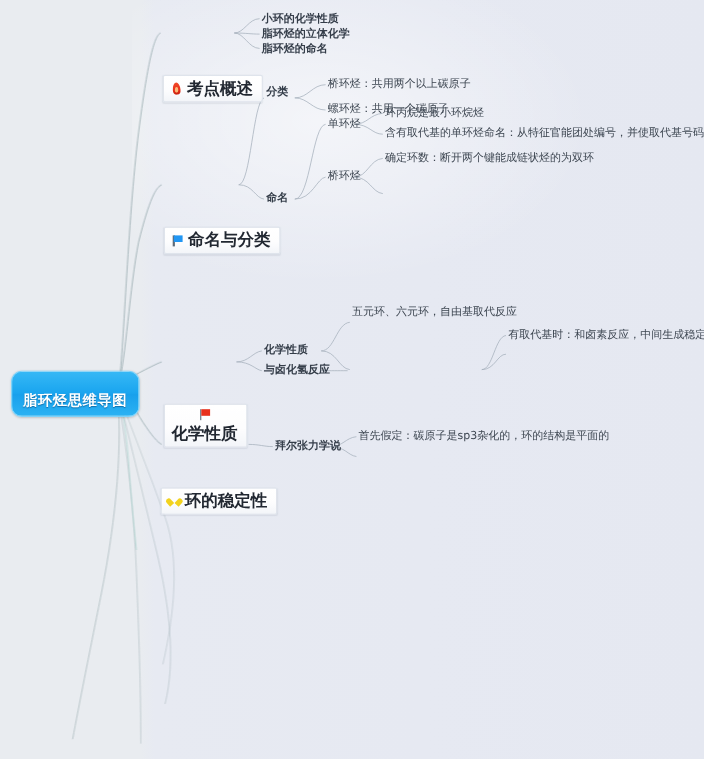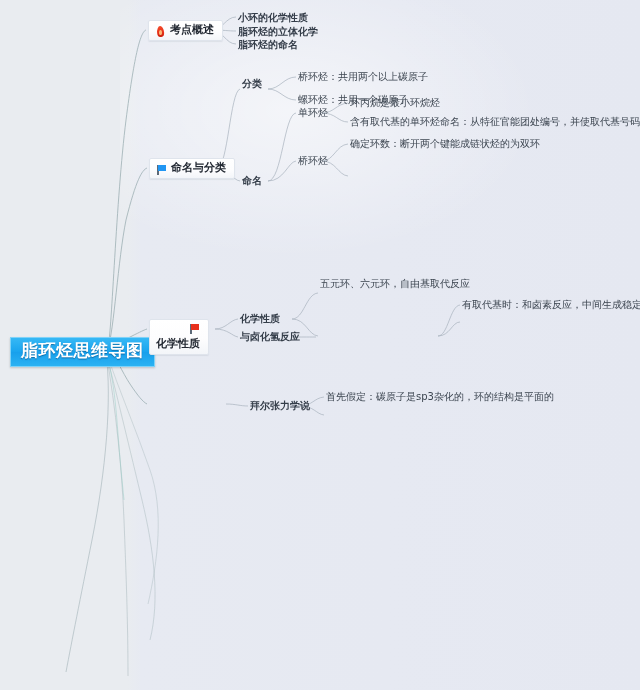--- a/index.html
+++ b/index.html
@@ -48,46 +48,47 @@
   
   .node {
     position: absolute;
     white-space: nowrap;
     line-height: 1.15;
   }
 
   
   .root {
     box-sizing: border-box;
-    padding: 3px 10px 5px 10px;
-    border-radius: 0;
+    padding: 20px 10px 5px 10px;
+    border-radius: 10px;
     background: linear-gradient(180deg, #36b8f5 0%, #1aa5ef 48%, #18a0ec 52%, #2bb2f3 100%);
     border: 1px solid #7fd2f8;
     box-shadow: 0 1px 2px rgba(0,0,0,0.18);
     color: #ffffff;
-    font-size: 17px;
+    font-size: 13px;
     font-weight: bold;
     letter-spacing: 0.5px;
     text-shadow: 0 1px 1px rgba(0,60,110,0.55);
   }
 
   
   .lvl1 {
     box-sizing: border-box;
     display: flex;
-    align-items: flex-end;
+    align-items: center;
     gap: 4px;
     padding: 3px 8px 3px 6px;
     border-radius: 2px;
     background: linear-gradient(180deg, #ffffff 0%, #fdfdfe 55%, #f3f5f9 100%);
     border: 1px solid #dfe4ec;
     box-shadow: 0 1px 1px rgba(80,95,120,0.10);
     color: #222832;
-    font-size: 11px;
+    font-size: 15px;
     font-weight: bold;
+    margin-top: 48px;
   }
   .lvl1 .ic {
     display: inline-block;
     width: 11px;
     height: 11px;
     flex: 0 0 11px;
     position: relative;
   }
 
   
@@ -245,15 +246,19 @@
     <span class="ic ic-flag" style="--flagcolor:#e8301c;"></span>
     <span>化学性质</span>
   </div>
 
   <div class="node leaf l2" style="left:240px; top:313px;">化学性质</div>
   <div class="node leaf l3" style="left:320px; top:278px;">五元环、六元环，自由基取代反应</div>
   <div class="node leaf l4" style="left:462px; top:299px;">有取代基时：和卤素反应，中间生成稳定的碳正离子</div>
 
   <div class="node leaf l2" style="left:240px; top:331px;">与卤化氢反应</div>
 
+  <div class="node lvl1" style="left:146px; top:395px;">
+    <span class="ic ic-heart"></span>
+    <span>环的稳定性</span>
+  </div>
   <div class="node leaf l2" style="left:250px; top:400px;">拜尔张力学说</div>
   <div class="node leaf l3" style="left:326px; top:391px;">首先假定：碳原子是sp3杂化的，环的结构是平面的</div>
 </div>
 
 </body></html>

